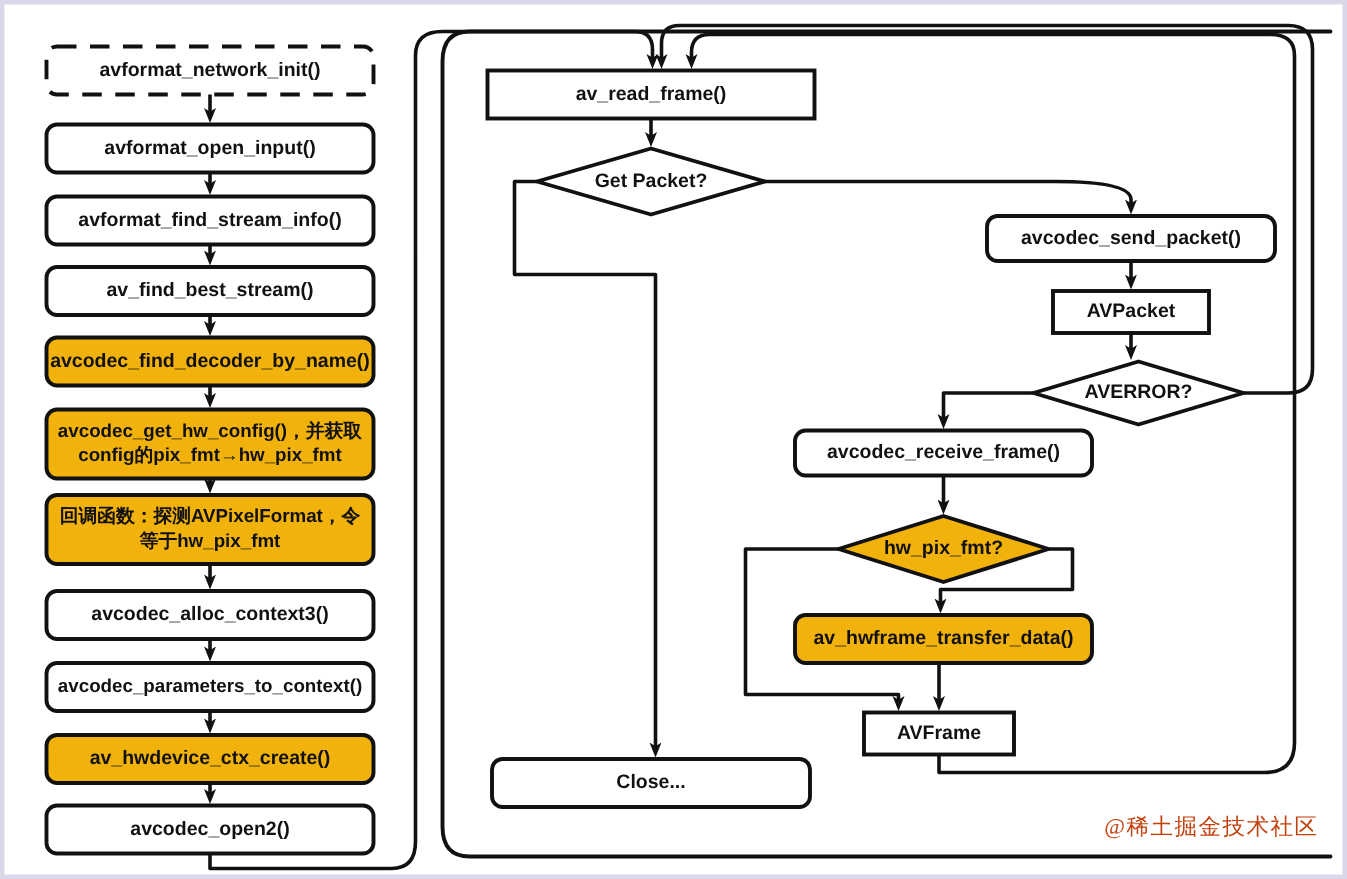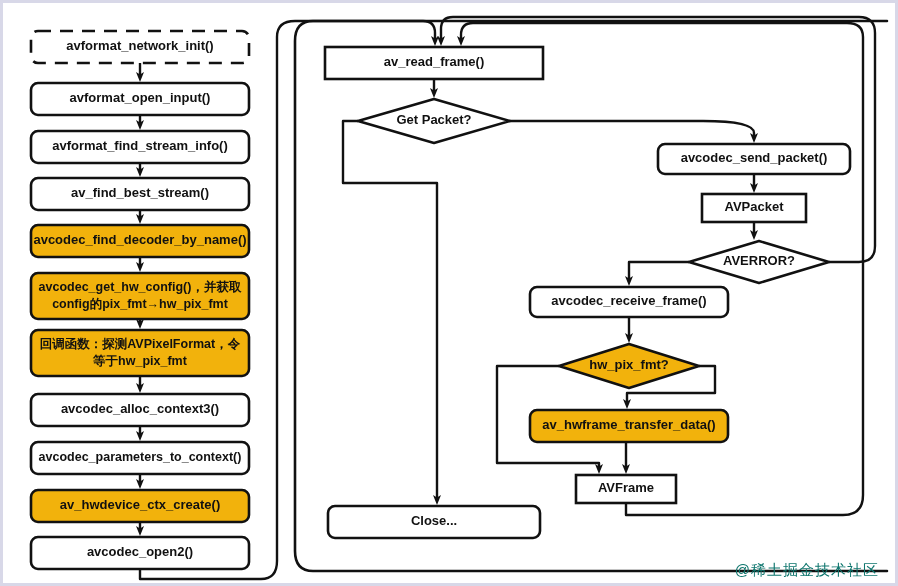--- a/index.html
+++ b/index.html
@@ -26,24 +26,24 @@
   .node-label {
     font-family: "Liberation Sans", "DejaVu Sans", sans-serif;
     font-weight: bold;
     fill: #111111;
     text-anchor: middle;
     dominant-baseline: middle;
   }
   .watermark-text {
     position: absolute;
     right: 16px;
-    bottom: 3px;
-    font-family: Liberation Sans, sans-serif;
+    bottom: 22px;
+    font-family: Liberation Serif, serif;
     font-size: 15px;
-    color: #0f766e;
+    color: #c2410c;
     letter-spacing: 1px;
     white-space: nowrap;
   }
 </style>
 </head>
 <body>
 
 <div id="canvas">
 
   <svg id="flow" viewBox="0 0 898 586">

